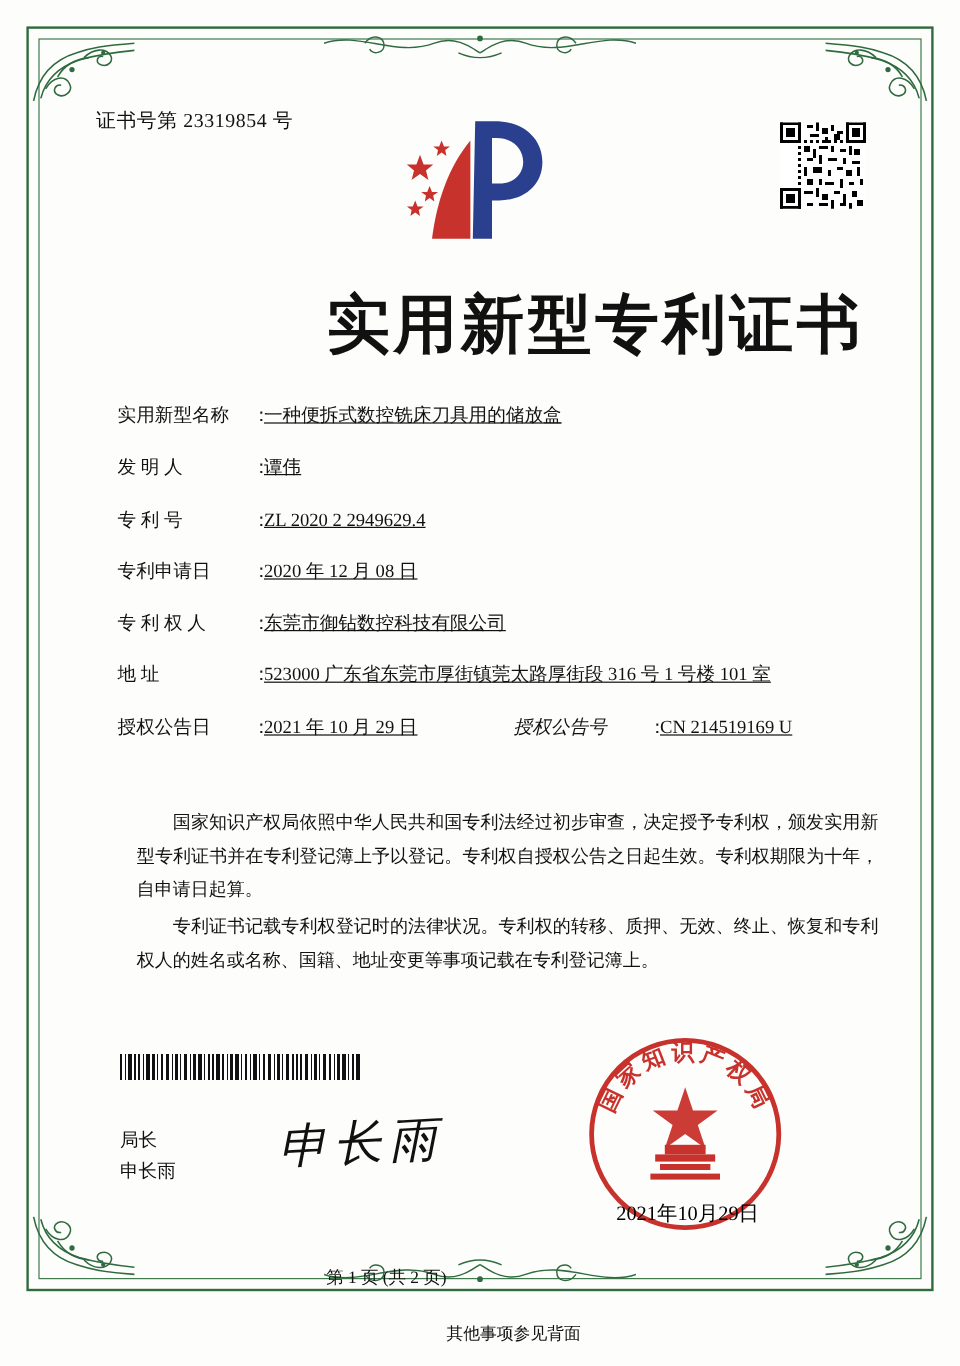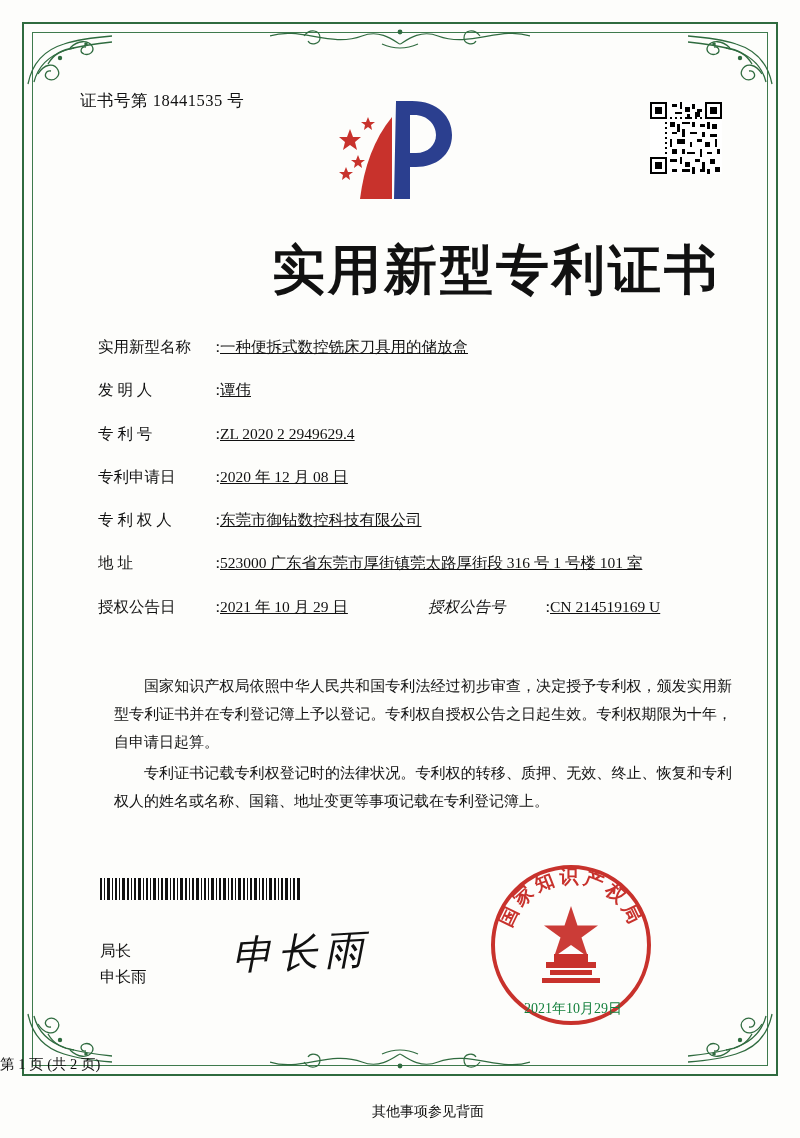--- a/index.html
+++ b/index.html
@@ -196,30 +196,31 @@
     top: 862px;
     width: 166px;
     height: 166px;
   }
   .seal-date {
     position: absolute;
     left: 498px;
     top: 1000px;
     width: 150px;
     text-align: center;
-    font-size: 14px;
-    color: #15803d;
+    font-size: 17px;
+    color: #000000;
     letter-spacing: 0px;
   }
 
   .page-num {
     position: absolute;
     left: 0;
     top: 1055px;
     width: 644px;
+    text-align: center;
     font-size: 14.5px;
     color: #111;
   }
   .footnote {
     position: absolute;
     left: 0;
     top: 1103px;
     width: 800px;
     text-align: center;
     font-size: 14px;
@@ -396,21 +397,21 @@
         <rect x="17" y="26" width="1" height="3"></rect>
           <rect x="20" y="27" width="2" height="1"></rect>
         <rect x="23" y="27" width="1" height="2"></rect>
           <rect x="26" y="26" width="2" height="2"></rect>
       </g>
     </svg>
   </div>
 
   <div class="content">
 
-    <div class="cert-no">证书号第 18441535 号</div>
+    <div class="cert-no">证书号第 23319854 号</div>
 
     <div class="title">实用新型专利证书</div>
 
     <div class="fields">
 
       <div class="field-row">
         <div class="f-label">实用新型名称</div>
         <div class="f-sep">：</div>
         <div class="f-value">一种便拆式数控铣床刀具用的储放盒</div>
       </div>

